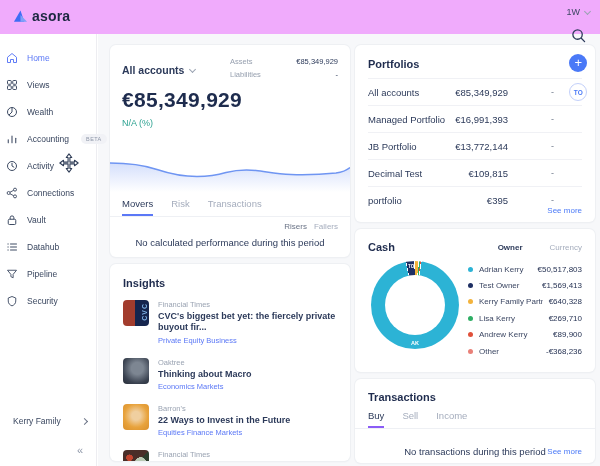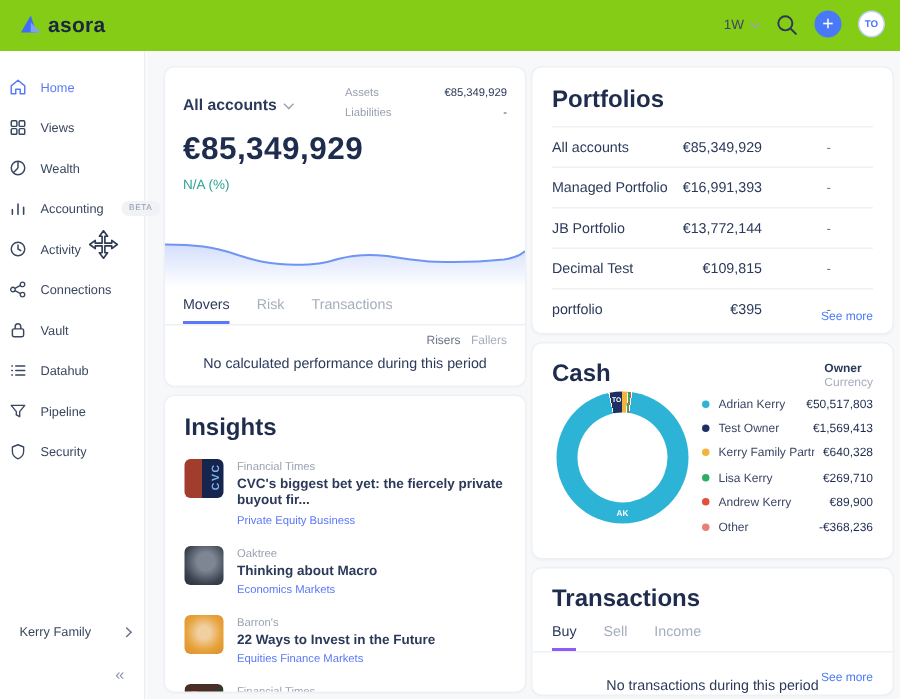--- a/index.html
+++ b/index.html
@@ -2,43 +2,43 @@
 <html><head>
 <meta charset="utf-8">
 <style>
   * { margin:0; padding:0; box-sizing:border-box; }
   html,body { width:600px; height:466px; overflow:hidden; }
   body {
     font-family:"Liberation Sans", sans-serif;
     background:#ffffff; color:#2c3a5a; position:relative;
   }
   
-  .header { position:absolute; top:0; left:0; right:0; height:34px; background:#84cc16; z-index:6; }
+  .header { position:absolute; top:0; left:0; right:0; height:34px; background:#f0abfc; z-index:6; }
   .logo { position:absolute; left:13px; top:8px; display:flex; align-items:center; gap:4px; }
   .logo-text { font-size:14px; font-weight:700; color:#1b2740; letter-spacing:.2px; }
-  .hdr-right { position:absolute; right:10px; top:7px; display:flex; align-items:center; gap:11px; }
+  .hdr-right { position:absolute; right:10px; top:7px; display:flex; align-items:center; gap:11px;flex-direction:column; }
   .period { display:flex; align-items:center; gap:5px; font-size:9px; color:#3c4763; cursor:pointer; }
   .chev { width:5px; height:5px; border-right:1.2px solid #9aa3b2; border-bottom:1.2px solid #9aa3b2; transform:rotate(45deg); margin-top:-2px; display:inline-block; }
   .plus-btn { width:18px; height:18px; border-radius:50%; background:#4a79f7; color:#fff; font-size:13px; line-height:17px; text-align:center; cursor:pointer; }
   .avatar { width:18px; height:18px; border-radius:50%; border:1.5px solid #c3d0fa; color:#4a79f7; font-size:6.5px; font-weight:700; display:flex; align-items:center; justify-content:center; background:#fff; cursor:pointer; }
   
   .sidebar { position:absolute; top:34px; left:0; width:97px; bottom:0; background:#fff; border-right:1px solid #ededf1; z-index:5; padding-top:10px; }
   .nav-item { height:27px; display:flex; align-items:center; gap:9px; padding-left:6px; cursor:pointer; }
   .nav-item svg { flex:0 0 auto; }
   .nav-label { font-size:8.5px; color:#39465f; }
   .nav-item.active .nav-label { color:#5b78f6; }
   .beta-badge { font-size:5.5px; color:#8e97a8; background:#f1f2f6; border-radius:7px; padding:2px 5px; margin-left:3px; letter-spacing:.4px; }
   .entity-row { position:absolute; bottom:40px; left:13px; right:9px; display:flex; align-items:center; justify-content:space-between; font-size:8.5px; color:#39465f; cursor:pointer; }
   .chev-right { width:5px; height:5px; border-right:1.2px solid #6a7386; border-bottom:1.2px solid #6a7386; transform:rotate(-45deg); display:inline-block; }
   .collapse-btn { position:absolute; bottom:10px; right:13px; font-size:11px; color:#8e97a8; cursor:pointer; }
   .move-cursor { position:absolute; left:58px; top:118px; z-index:9; }
   
   .main { position:absolute; left:98px; top:34px; right:0; bottom:0; background:#f7f8fa; }
   .card { position:absolute; background:#fff; border-radius:6px; box-shadow:0 0 0 1px #eef0f3, 0 1px 2px rgba(30,40,80,.05); }
-  .card-title { font-size:16px; font-weight:700; color:#1f2c4e; }
+  .card-title { font-size:11px; font-weight:700; color:#1f2c4e; }
   .see-more { position:absolute; right:13px; bottom:7px; font-size:8px; color:#4a79f7; cursor:pointer; }
   
   .ov { left:12px; top:11px; width:240px; height:212px; overflow:hidden; }
   .ov-top { padding:12px 12px 0; }
   .ov-row1 { display:flex; justify-content:space-between; }
   .acct-sel { display:flex; align-items:center; gap:6px; font-size:10.5px; font-weight:700; color:#2c3a5a; cursor:pointer; }
   .al-table { width:108px; }
   .al-row { display:flex; justify-content:space-between; font-size:7.5px; margin-bottom:4px; }
   .al-label { color:#97a0af; }
   .al-value { color:#2c3a5a; }
@@ -68,21 +68,21 @@
   
   .pf { left:257px; top:11px; width:240px; height:177px; }
   .pf .card-title { padding:13px 13px 8px; }
   .pf-row { display:grid; grid-template-columns:1fr 62px 46px; align-items:center; height:27px; margin:0 13px 0 13px; padding-right:28px; border-top:1px solid #f0f1f5; }
   .pf-name { font-size:9.5px; color:#2c3a5a; }
   .pf-val { font-size:9.5px; color:#2c3a5a; text-align:right; }
   .pf-chg { font-size:9px; color:#707a8c; text-align:right; }
   
   .cash { left:257px; top:195px; width:240px; height:143px; padding:12px 13px; }
   .cash-head { display:flex; justify-content:space-between; align-items:center; }
-  .cash-toggle { display:flex; gap:0; font-size:8px;flex-direction:column; }
+  .cash-toggle { display:flex; gap:27px; font-size:8px; }
   .tog-owner { color:#2c3a5a; font-weight:600; cursor:pointer; }
   .tog-currency { color:#a5adbd; cursor:pointer; }
   .donut-wrap { position:absolute; left:16px; top:32px; width:88px; height:88px; }
   .donut-ring { width:88px; height:88px; border-radius:50%; }
   .donut-hole { position:absolute; left:14px; top:14px; width:60px; height:60px; border-radius:50%; background:#fff; }
   .donut-lbl-ak { position:absolute; left:50%; bottom:3px; transform:translateX(-50%); color:#fff; font-size:5.5px; font-weight:700; }
   .donut-lbl-to { position:absolute; left:37px; top:3px; color:#fff; font-size:4.5px; font-weight:700; }
   .cash-legend { position:absolute; left:113px; right:13px; top:32px; }
   .leg-row { display:flex; align-items:center; gap:6px; height:16.4px; }
   .leg-dot { width:5px; height:5px; border-radius:50%; flex:0 0 auto; }

